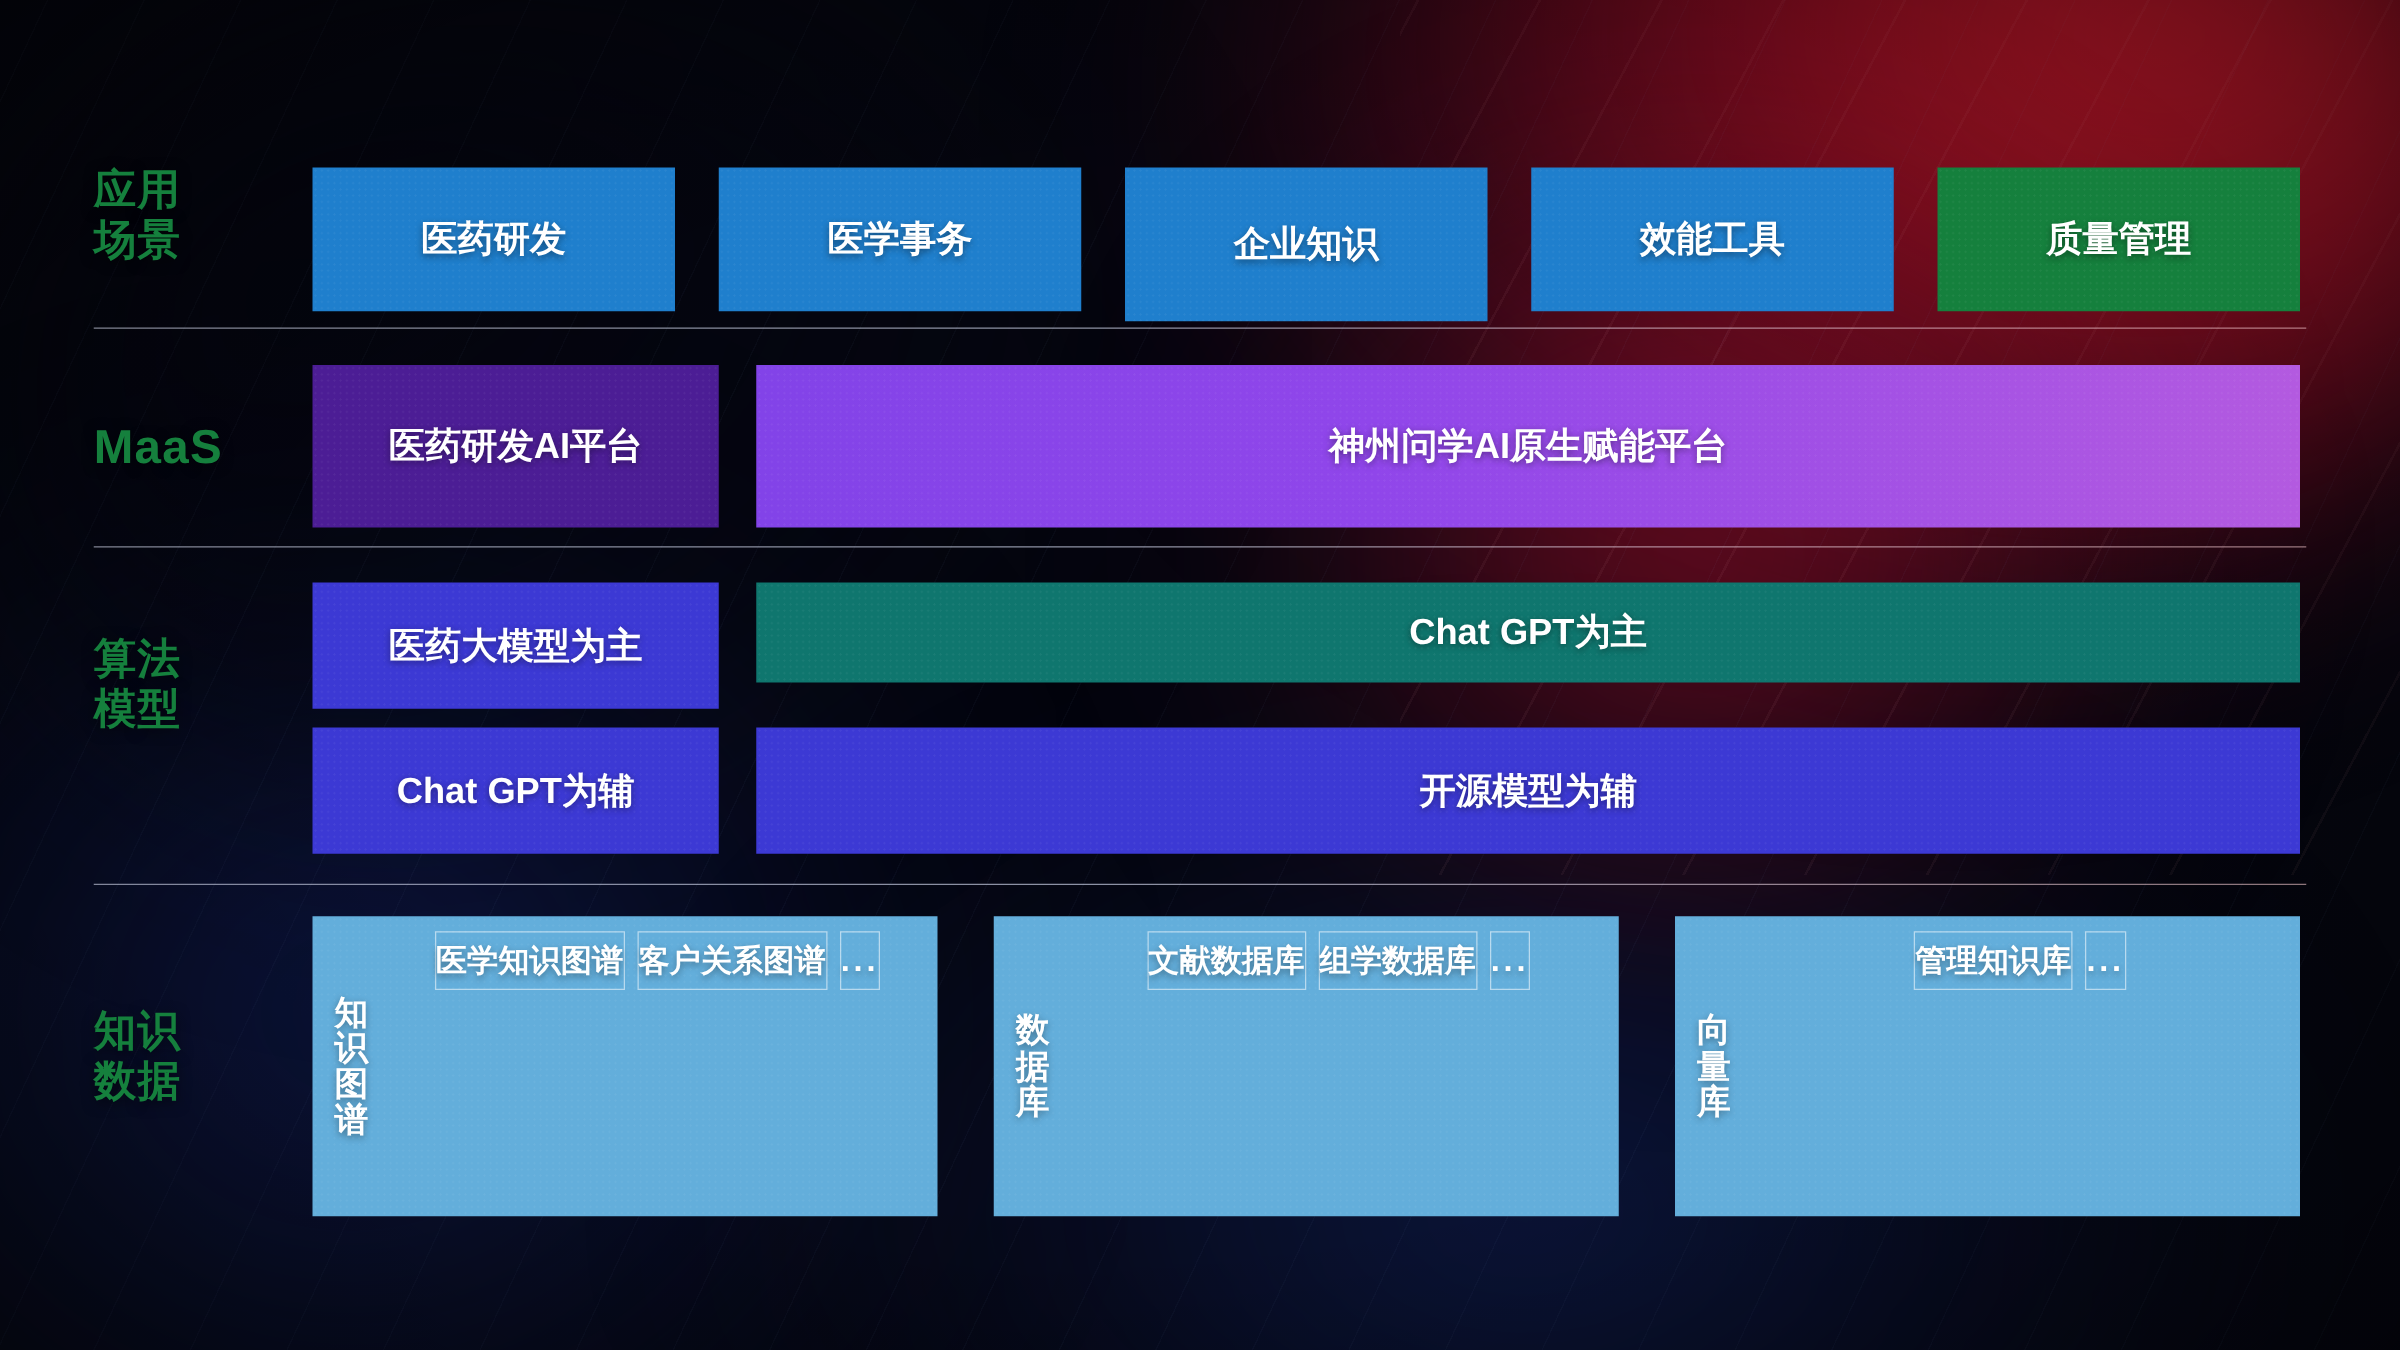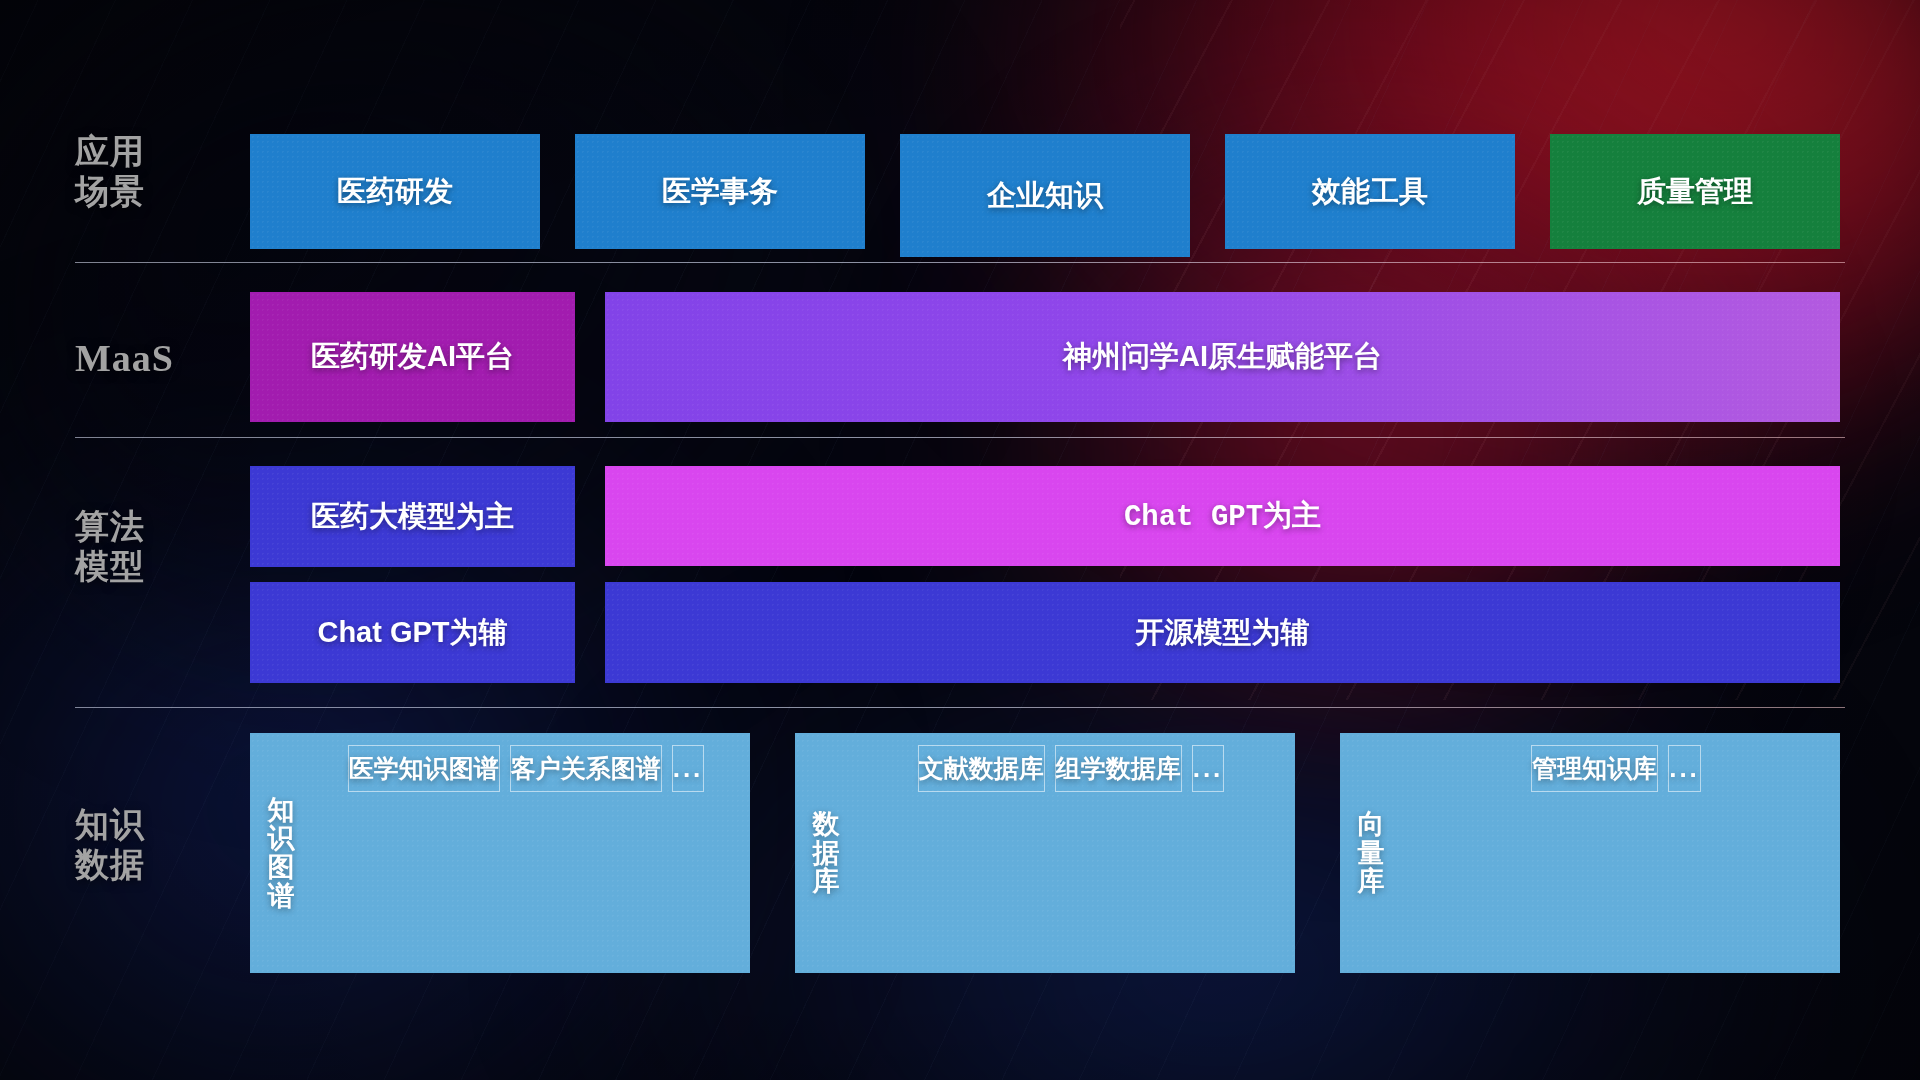--- a/index.html
+++ b/index.html
@@ -28,24 +28,23 @@
   .streaks2{position:absolute;right:-100px;top:-60px;width:900px;height:760px;opacity:.5;
     background:repeating-linear-gradient(118deg, rgba(255,255,255,0) 0 40px, rgba(255,180,190,.10) 40px 42px, rgba(255,255,255,0) 42px 86px);}
   .vignette{position:absolute;inset:0;
     background:radial-gradient(ellipse at 50% 55%, rgba(0,0,0,0) 45%, rgba(0,0,0,.45) 100%);}
 
   
   #stage{position:absolute;inset:0;}
   .row{position:absolute;left:0;right:0;}
   .row-label{
     position:absolute;left:75px;width:160px;
-    color:#a3a3a3;font-weight:bold;letter-spacing:1px;
+    color:#15803d;font-weight:bold;letter-spacing:1px;
     text-align:left;line-height:1.18;
     text-shadow:0 2px 10px rgba(0,0,0,.55);
-    font-family:Liberation Serif, serif;
   }
   .divider{position:absolute;left:75px;right:75px;height:1px;
     background:linear-gradient(90deg, rgba(230,235,255,.55) 0%, rgba(225,232,255,.62) 45%, rgba(255,210,215,.55) 100%);}
 
   
   .box{
     position:absolute;display:flex;align-items:center;justify-content:center;
     color:#fff;font-weight:bold;
     text-shadow:0 2px 6px rgba(0,0,0,.40);
     box-sizing:border-box;
@@ -117,21 +116,21 @@
     </div>
   </div>
 
   <div class="divider" style="top:262px;"></div>
 
   <div class="row">
     <div class="row-label" style="top:336px;font-size:38px;">
       <div>MaaS</div>
     </div>
 
-    <div class="box maas-left" style="left: 250px; top: 292px; width: 325px; height: 130px; background: #a21caf;">
+    <div class="box maas-left" style="left: 250px; top: 292px; width: 325px; height: 130px; background: #4c1d95;">
       <div class="tex"></div>
       <span>医药研发AI平台</span>
     </div>
     <div class="box maas-right" style="left: 605px; top: 292px; width: 1235px; height: 130px; background: linear-gradient(90deg, rgb(130, 67, 232) 0%, rgb(144, 70, 234) 40%, rgb(179, 90, 224) 100%);">
       <div class="tex"></div>
       <span>神州问学AI原生赋能平台</span>
     </div>
   </div>
 
   <div class="divider" style="top:437px;"></div>
@@ -139,21 +138,21 @@
   <div class="row">
     <div class="row-label" style="top:507px;font-size:34px;">
       <div>算法</div>
       <div>模型</div>
     </div>
 
     <div class="box algo-box" style="left: 250px; top: 466px; width: 325px; height: 101px; background: rgb(60, 57, 212);">
       <div class="tex"></div>
       <span>医药大模型为主</span>
     </div>
-    <div class="box algo-box" style="left: 605px; top: 466px; width: 1235px; height: 100px; background: #d946ef; font-family: Liberation Mono, monospace;">
+    <div class="box algo-box" style="left: 605px; top: 466px; width: 1235px; height: 80px; background: #0f766e;">
       <div class="tex"></div>
       <span>Chat GPT为主</span>
     </div>
 
     <div class="box algo-box" style="left: 250px; top: 582px; width: 325px; height: 101px; background: rgb(60, 57, 212);">
       <div class="tex"></div>
       <span>Chat GPT为辅</span>
     </div>
     <div class="box algo-box" style="left: 605px; top: 582px; width: 1235px; height: 101px; background: rgb(60, 57, 212);">
       <div class="tex"></div>

